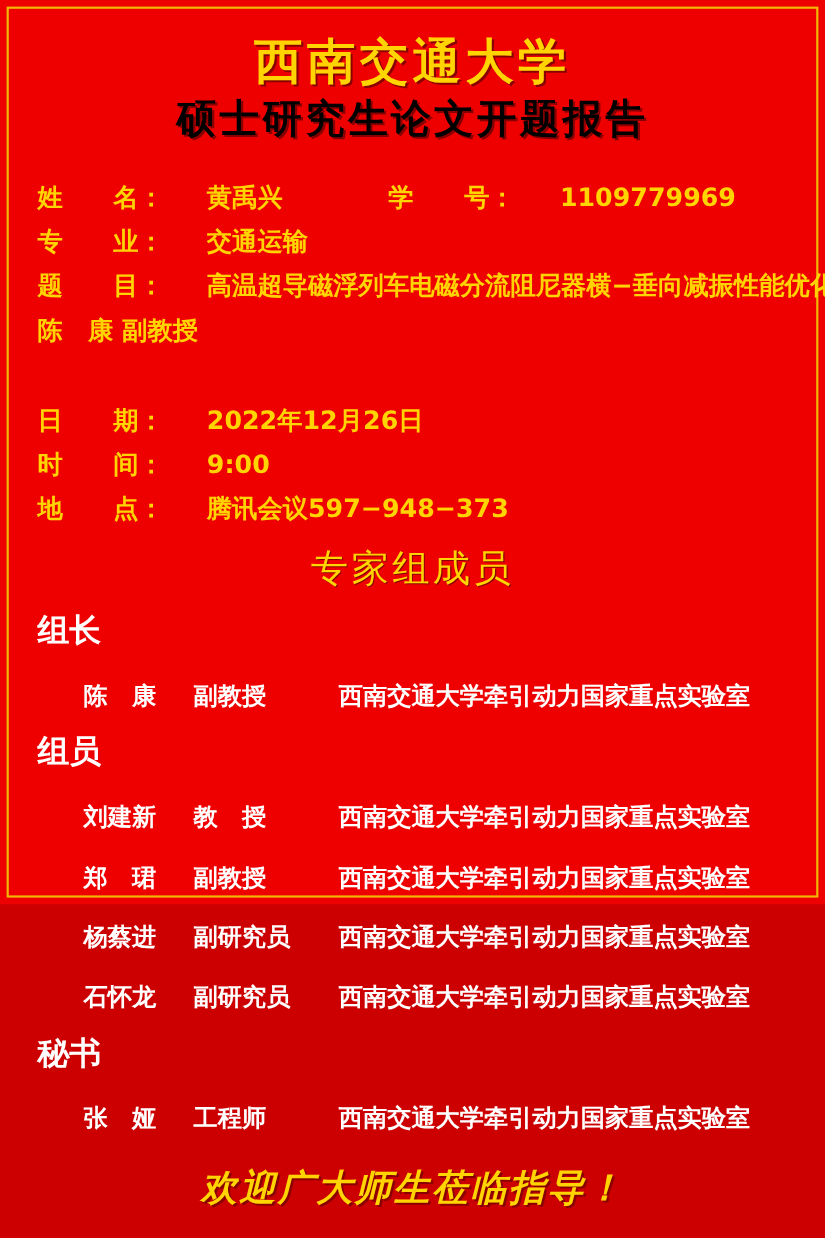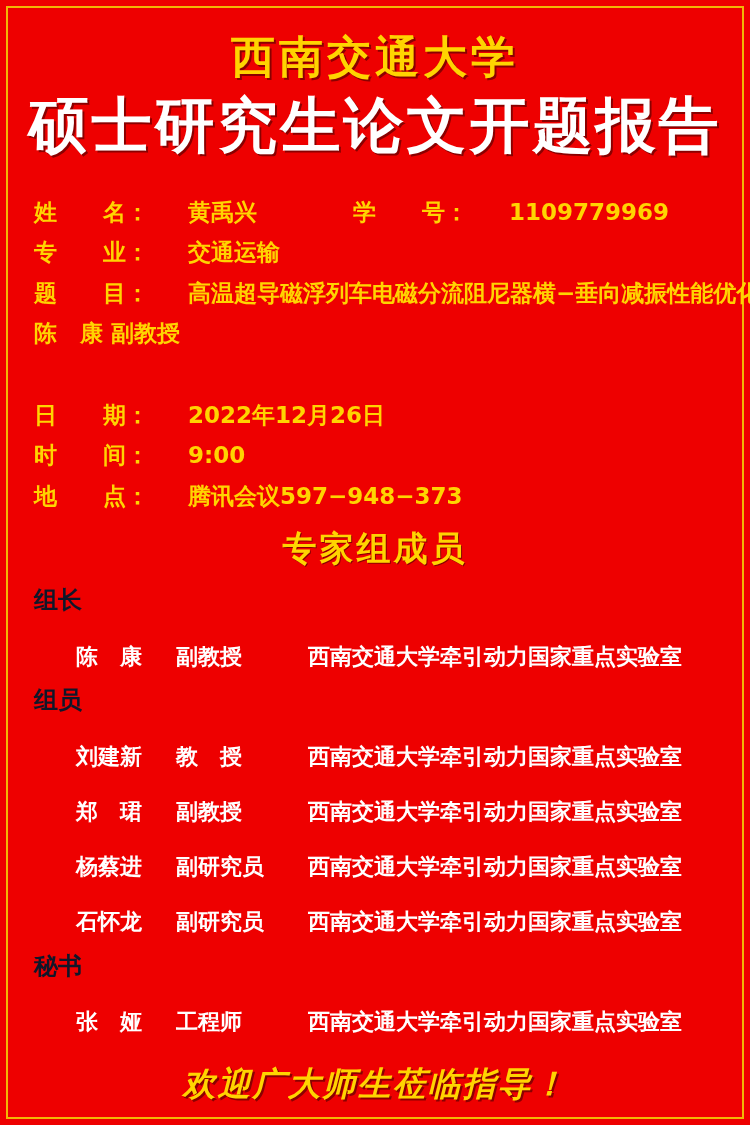--- a/index.html
+++ b/index.html
@@ -9,21 +9,21 @@
   }
   body {
     width: 750px;
     height: 1125px;
     overflow: hidden;
     font-family: "DejaVu Sans", "Liberation Sans", sans-serif;
   }
   .poster {
     position: relative;
     width: 750px;
-    height: 1125px;
+    height: 822px;
     background: #ee0000;
     box-sizing: border-box;
     padding: 0;
   }
   .border-frame {
     position: absolute;
     left: 6px;
     top: 6px;
     right: 6px;
     bottom: 6px;
@@ -42,22 +42,22 @@
   }
   .title-line1 {
     color: #ffd400;
     font-size: 44px;
     font-weight: bold;
     letter-spacing: 4px;
     line-height: 1.3;
     text-shadow: 2px 2px 0 #8a0000;
   }
   .title-line2 {
-    color: #ffffff;
-    font-size: 60px;
+    color: #000000;
+    font-size: 36px;
     font-weight: bold;
     letter-spacing: 3px;
     line-height: 1.35;
     text-shadow: 2px 2px 0 #8a0000;
   }
 
   .info-block {
     margin-top: 26px;
     padding-left: 16px;
   }
@@ -87,30 +87,30 @@
   }
 
   .gap {
     height: 42px;
   }
 
   .section-title {
     text-align: center;
     color: #ffd400;
     font-size: 34px;
-    font-weight: bold;
+    font-weight: normal;
     letter-spacing: 3px;
     margin-top: 10px;
     margin-bottom: 6px;
     text-shadow: 1px 1px 0 #8a0000;
   }
 
   .group-label {
-    color: #0f172a;
-    font-size: 24px;
+    color: #ffffff;
+    font-size: 29px;
     font-weight: bold;
     padding-left: 16px;
     line-height: 1.9;
   }
   .member-row {
     display: flex;
     align-items: baseline;
     color: #ffffff;
     font-size: 22px;
     font-weight: bold;

